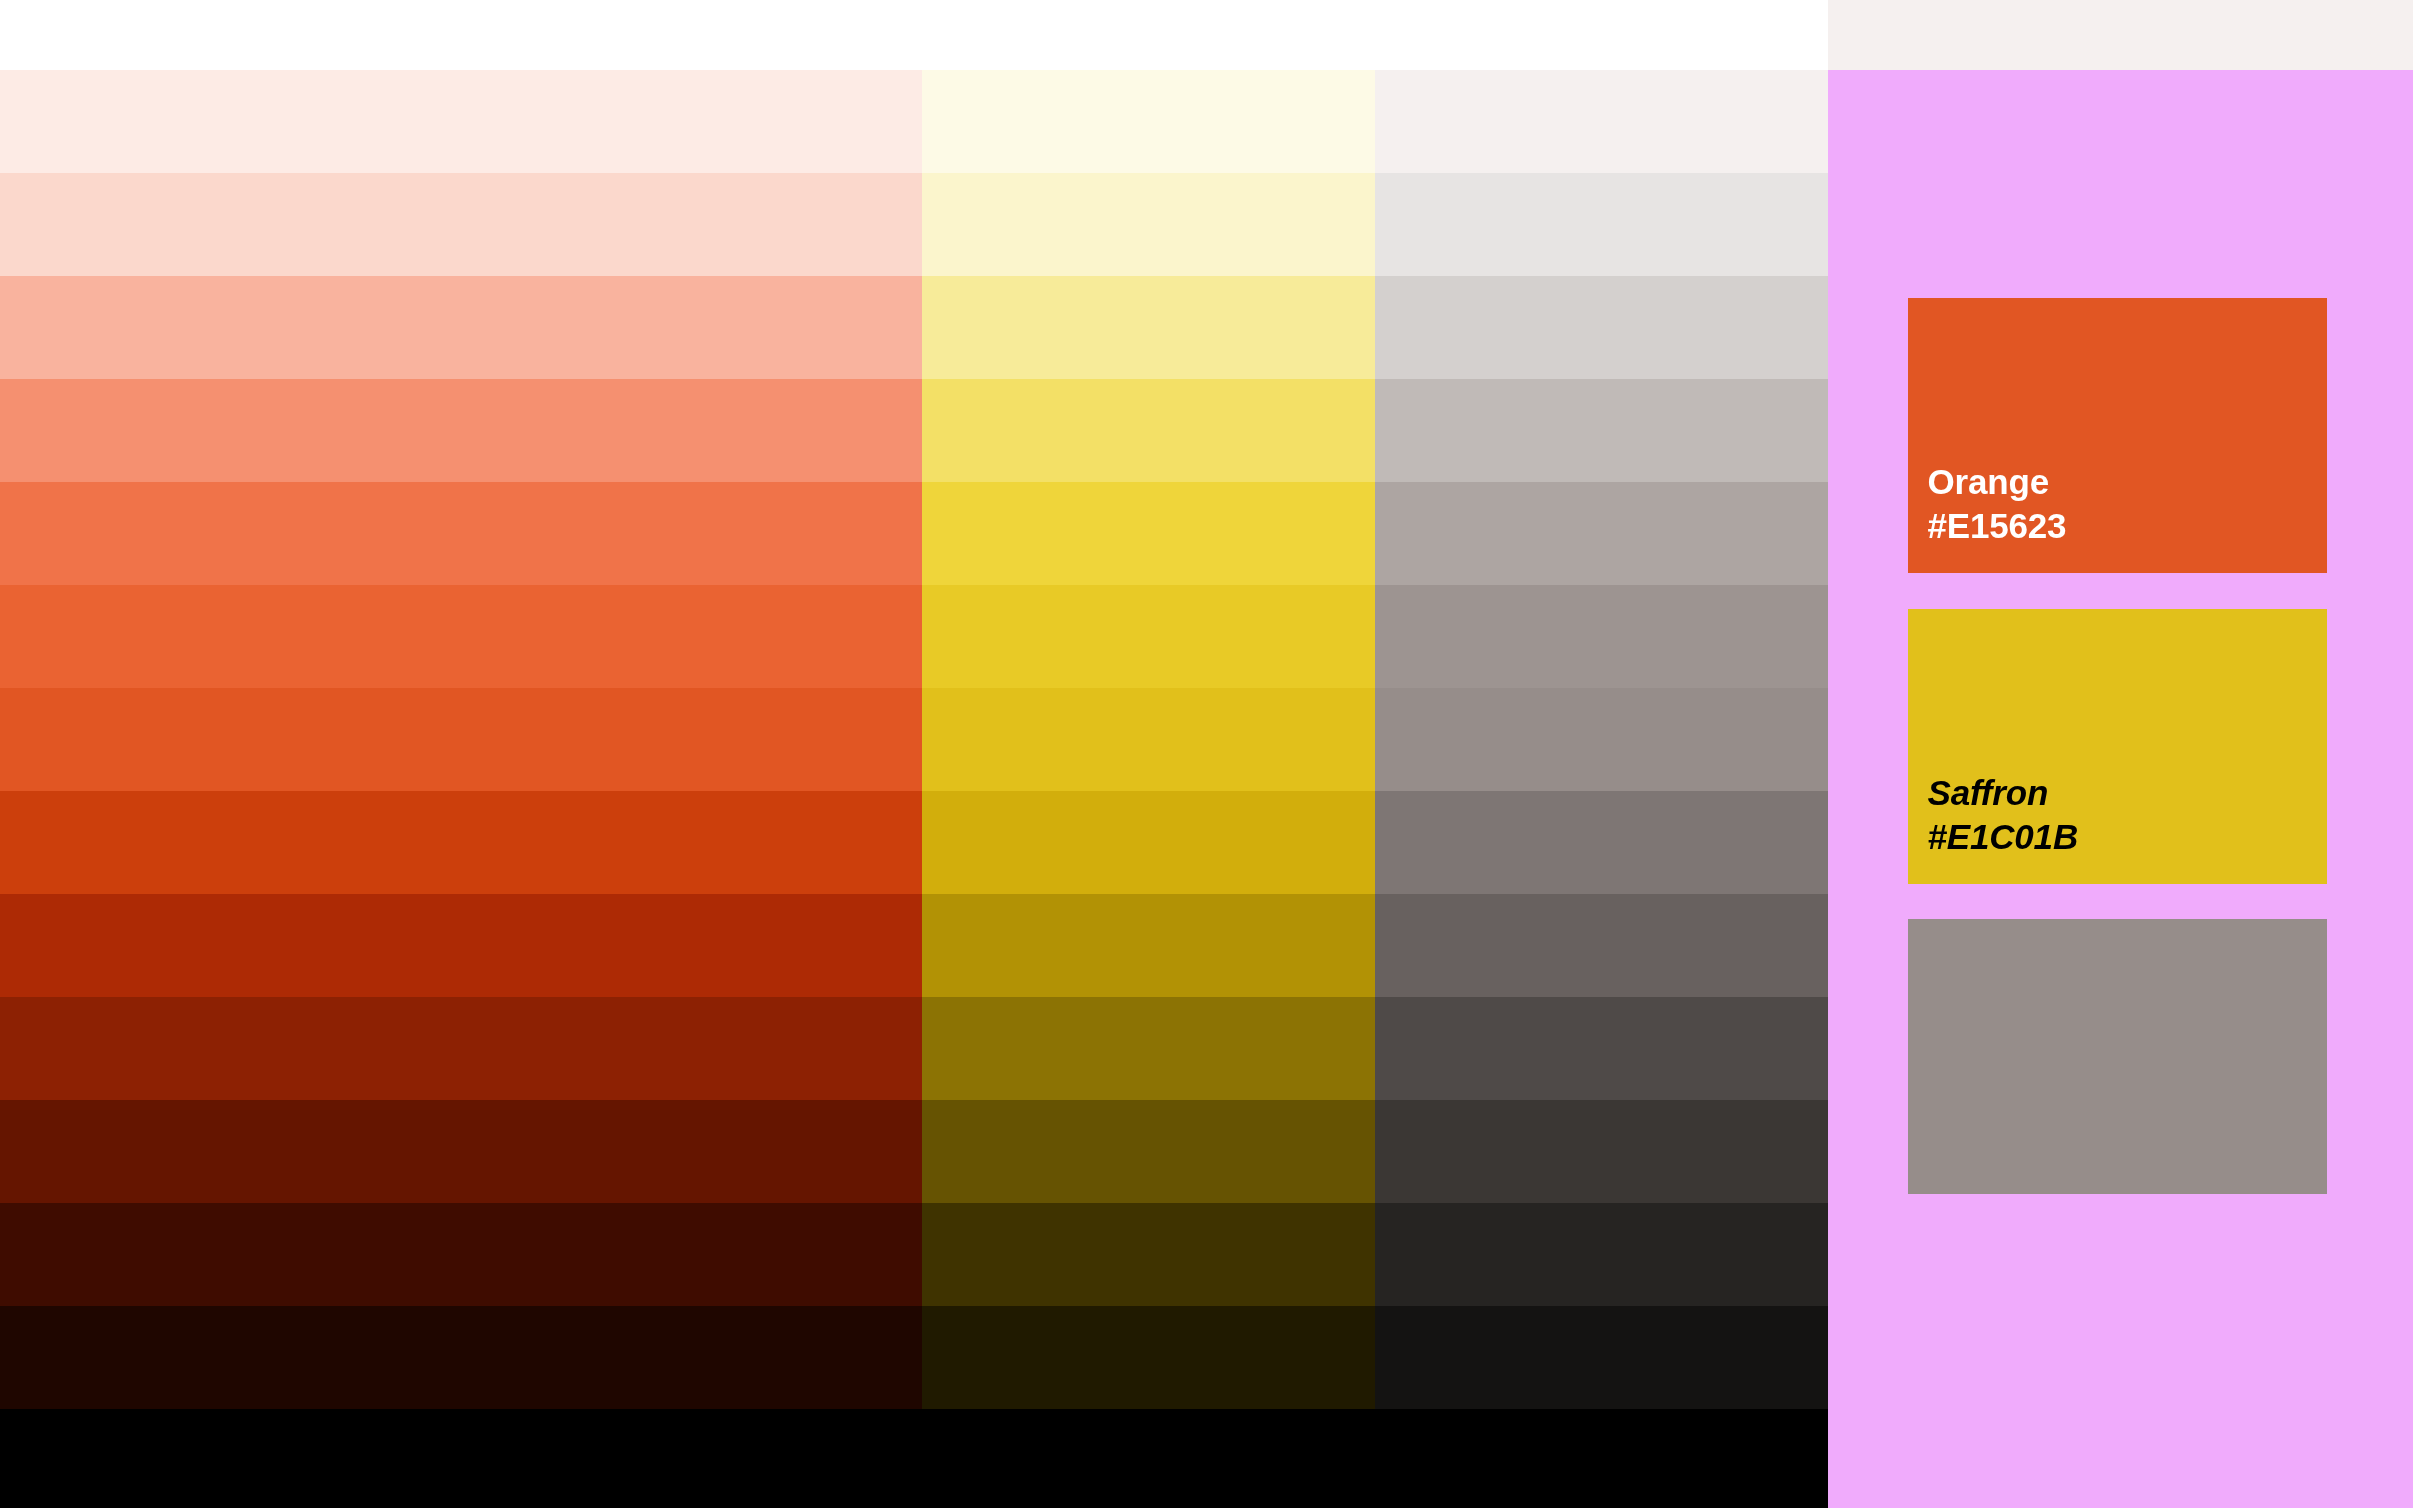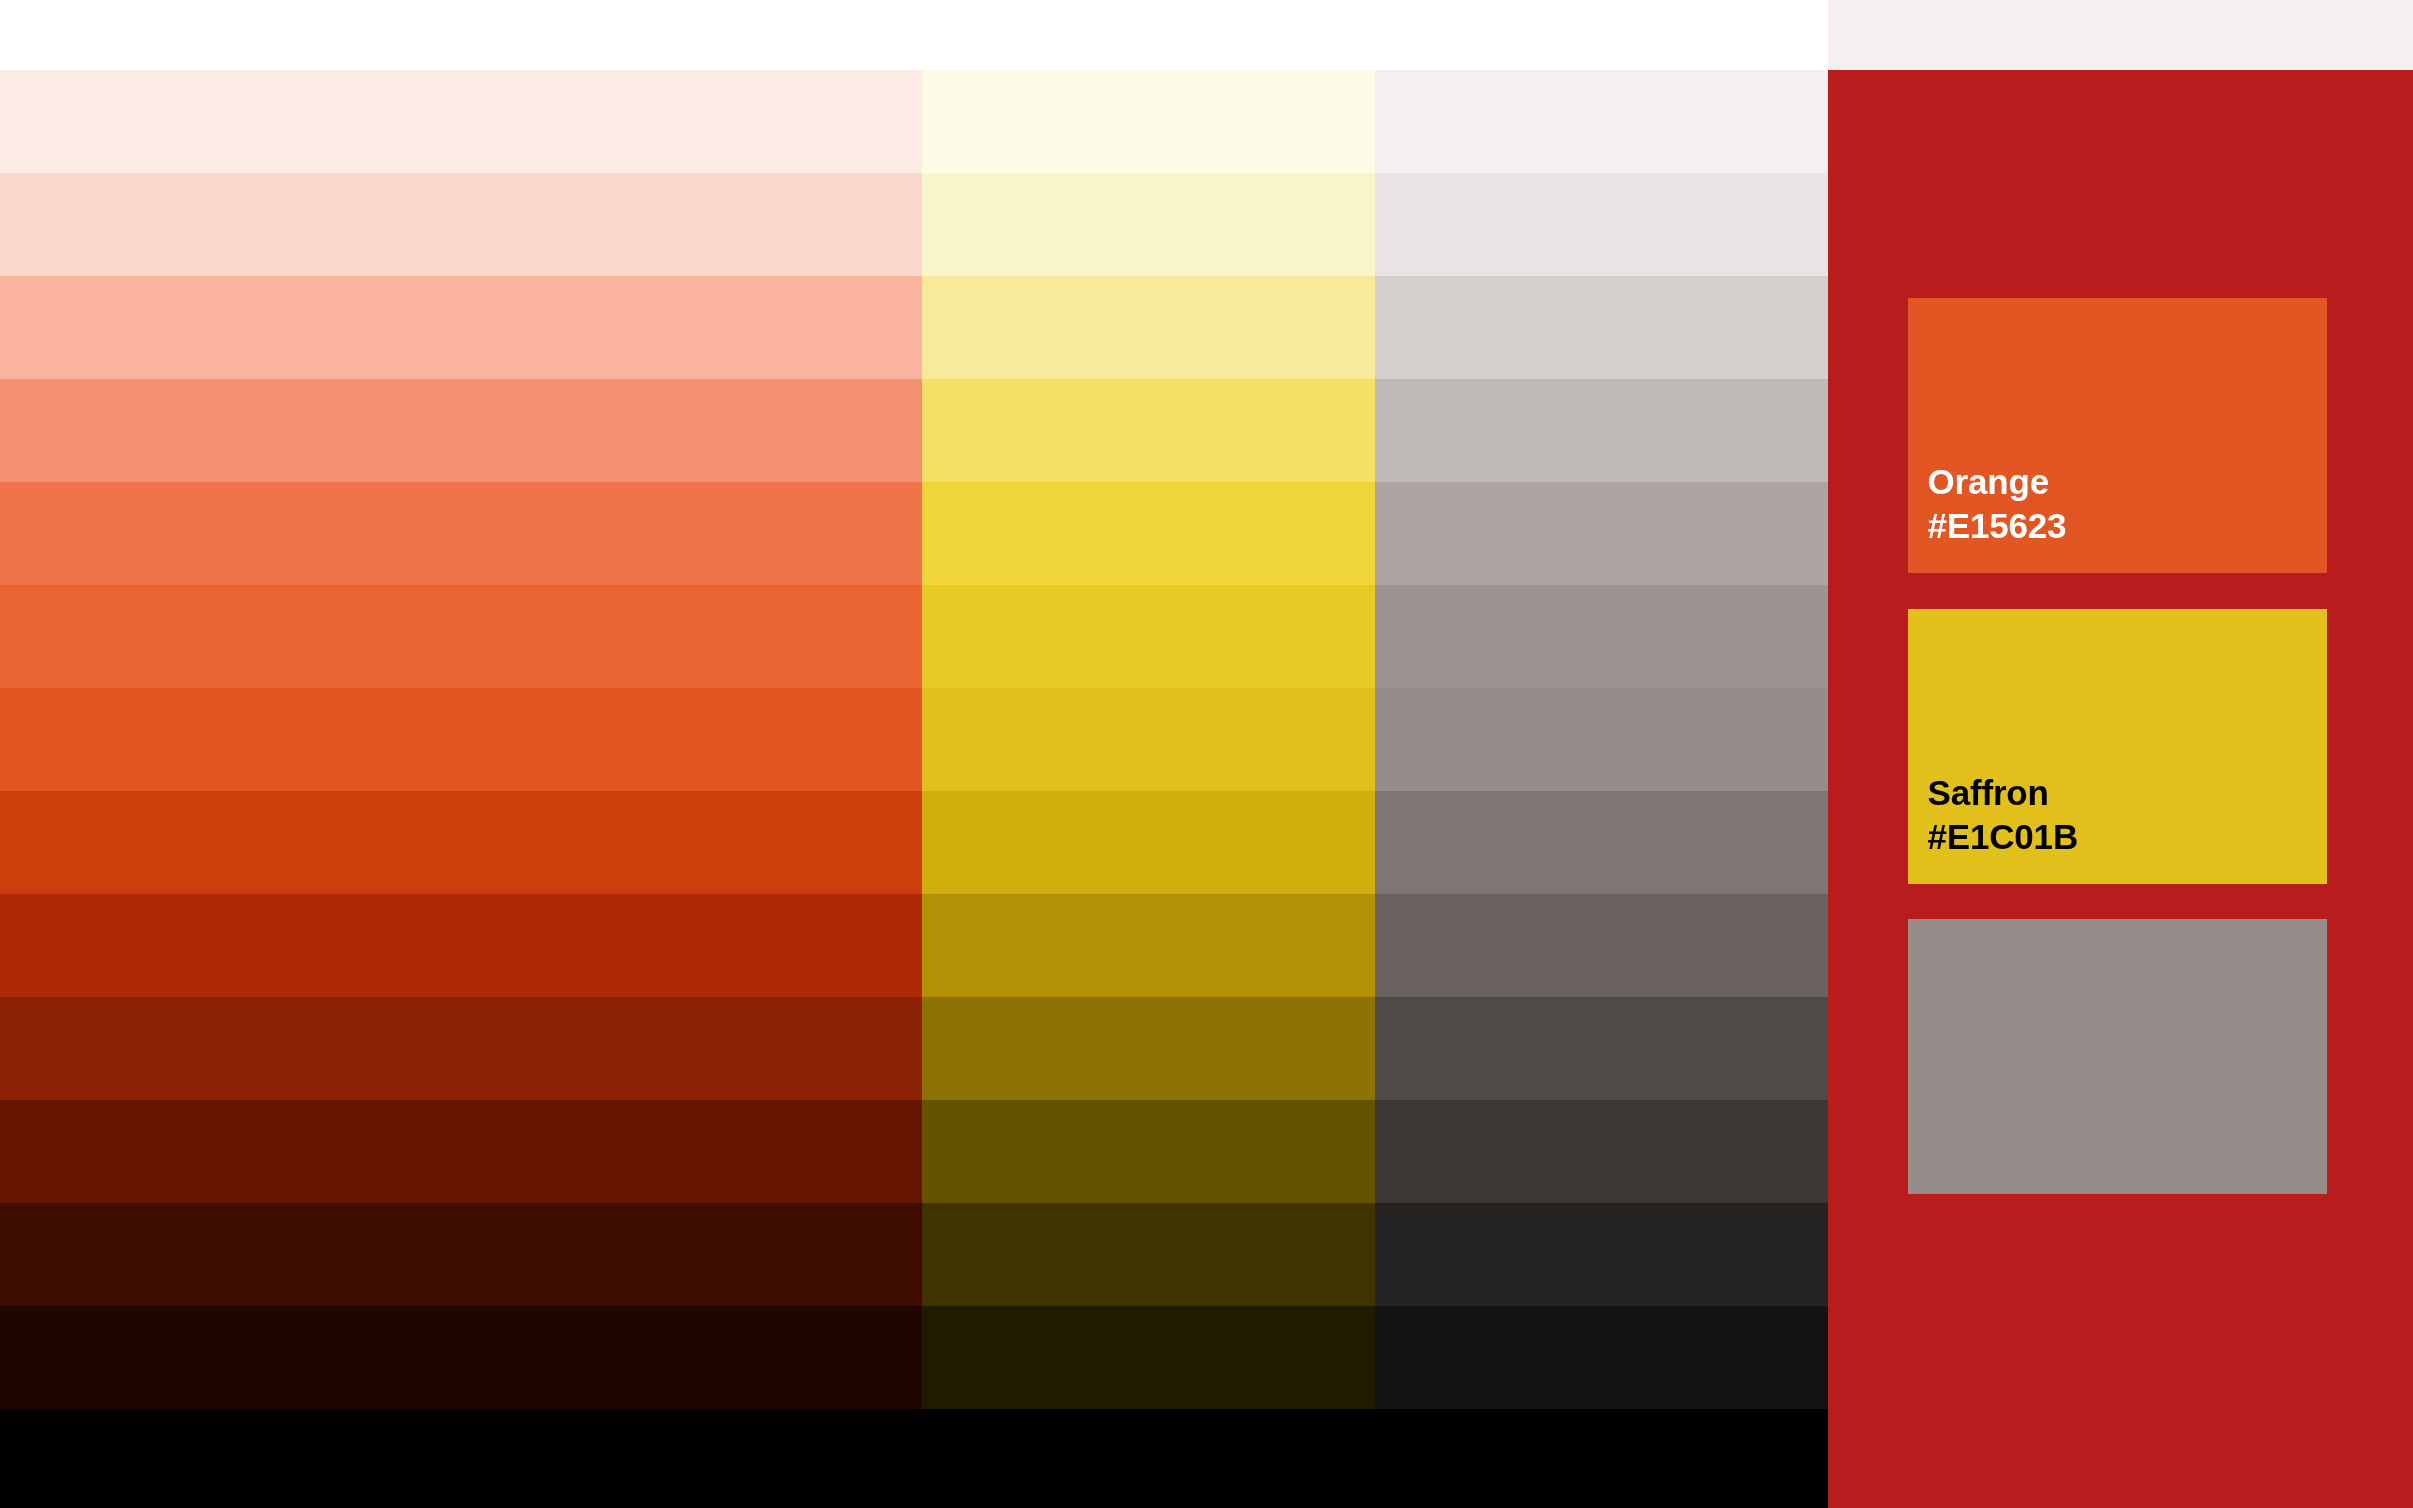--- a/index.html
+++ b/index.html
@@ -166,28 +166,28 @@
         <div class="swatch-cell col-saffron" style="background: rgb(32, 26, 0);"></div>
         <div class="swatch-cell col-taupe" style="background: rgb(20, 19, 18);"></div>
       </div>
       <div class="grid-row last-row">
         <div class="swatch-cell col-orange" style="background: rgb(0, 0, 0);"></div>
         <div class="swatch-cell col-saffron" style="background: rgb(0, 0, 0);"></div>
         <div class="swatch-cell col-taupe" style="background: rgb(0, 0, 0);"></div>
       </div>
     </div>
 
-  <div id="sidebar" style="background: #b91c1c;">
+  <div id="sidebar" style="background: #f0abfc;">
 
     <div class="swatch-card" id="card-orange" style="background: rgb(225, 86, 35); color: rgb(255, 255, 255);">
       <div class="swatch-name">Orange</div>
       <div class="swatch-hex">#E15623</div>
     </div>
 
-    <div class="swatch-card" id="card-saffron" style="background: rgb(225, 192, 27); color: rgb(0, 0, 0);">
+    <div class="swatch-card" id="card-saffron" style="background: rgb(225, 192, 27); color: rgb(0, 0, 0); font-style: italic;">
       <div class="swatch-name">Saffron</div>
       <div class="swatch-hex">#E1C01B</div>
     </div>
 
     <div class="swatch-card" id="card-taupe" style="background: rgb(150, 141, 138); color: rgb(255, 255, 255);">
     </div>
 
   </div>
 </div>
 

